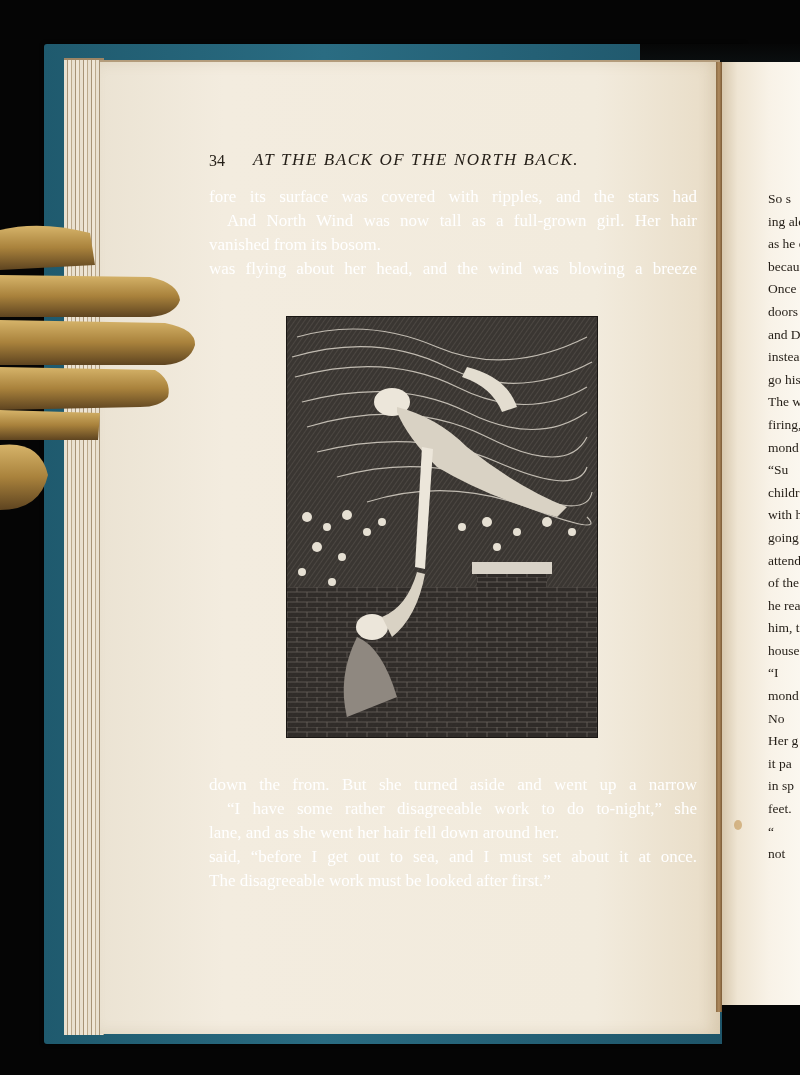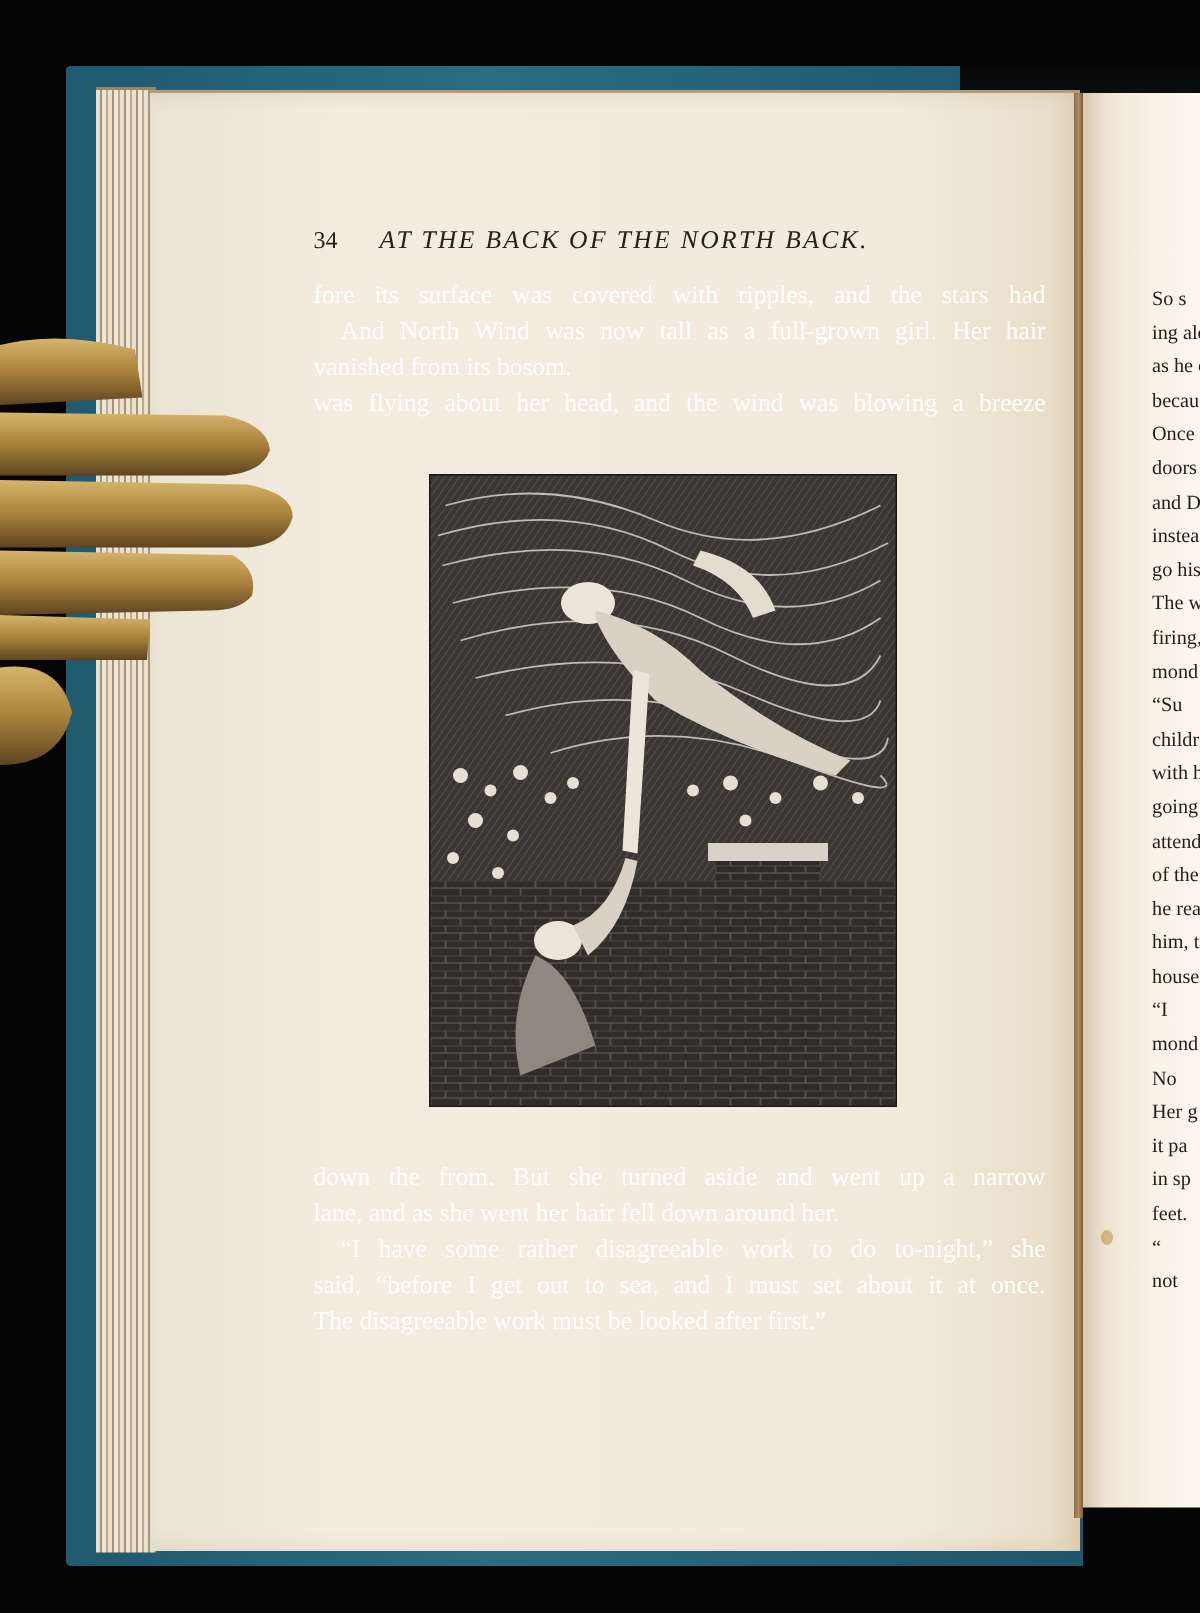--- a/index.html
+++ b/index.html
@@ -188,22 +188,22 @@
       <rect x="185" y="245" width="80" height="12" fill="#d8d2c7"></rect>
 
       <ellipse cx="85" cy="310" rx="16" ry="13" fill="#ece6da"></ellipse>
       <path d="M95 300 Q120 290 130 255 L138 257 Q130 300 105 320Z" fill="#d9d2c4"></path>
       <path d="M70 320 Q95 330 110 380 L60 400 Q50 360 70 320Z" fill="#8f8880"></path>
     </svg>
   </div>
 
   <div class="text-block block-bottom">
     <span class="line">down the from.  But she turned aside and went up a narrow</span>
+    <span class="line indent">“I have some rather disagreeable work to do to-night,” she</span>
     <span class="line last">lane, and as she went her hair fell down around her.</span>
-    <span class="line indent">“I have some rather disagreeable work to do to-night,” she</span>
     <span class="line">said, “before I get out to sea, and I must set about it at once.</span>
     <span class="line last">The disagreeable work must be looked after first.”</span>
   </div>
 
   <div id="right-fragments" style="position:absolute; left:768px; top:188px; width:40px; color:#231d16; font-family:'Liberation Serif',serif; font-size:13.5px; line-height:22.6px; white-space:nowrap; overflow:hidden;">
   <div>So s</div>
       <div>ing alo</div>
       <div>as he c</div>
       <div>becaus</div>
       <div>Once t</div>

